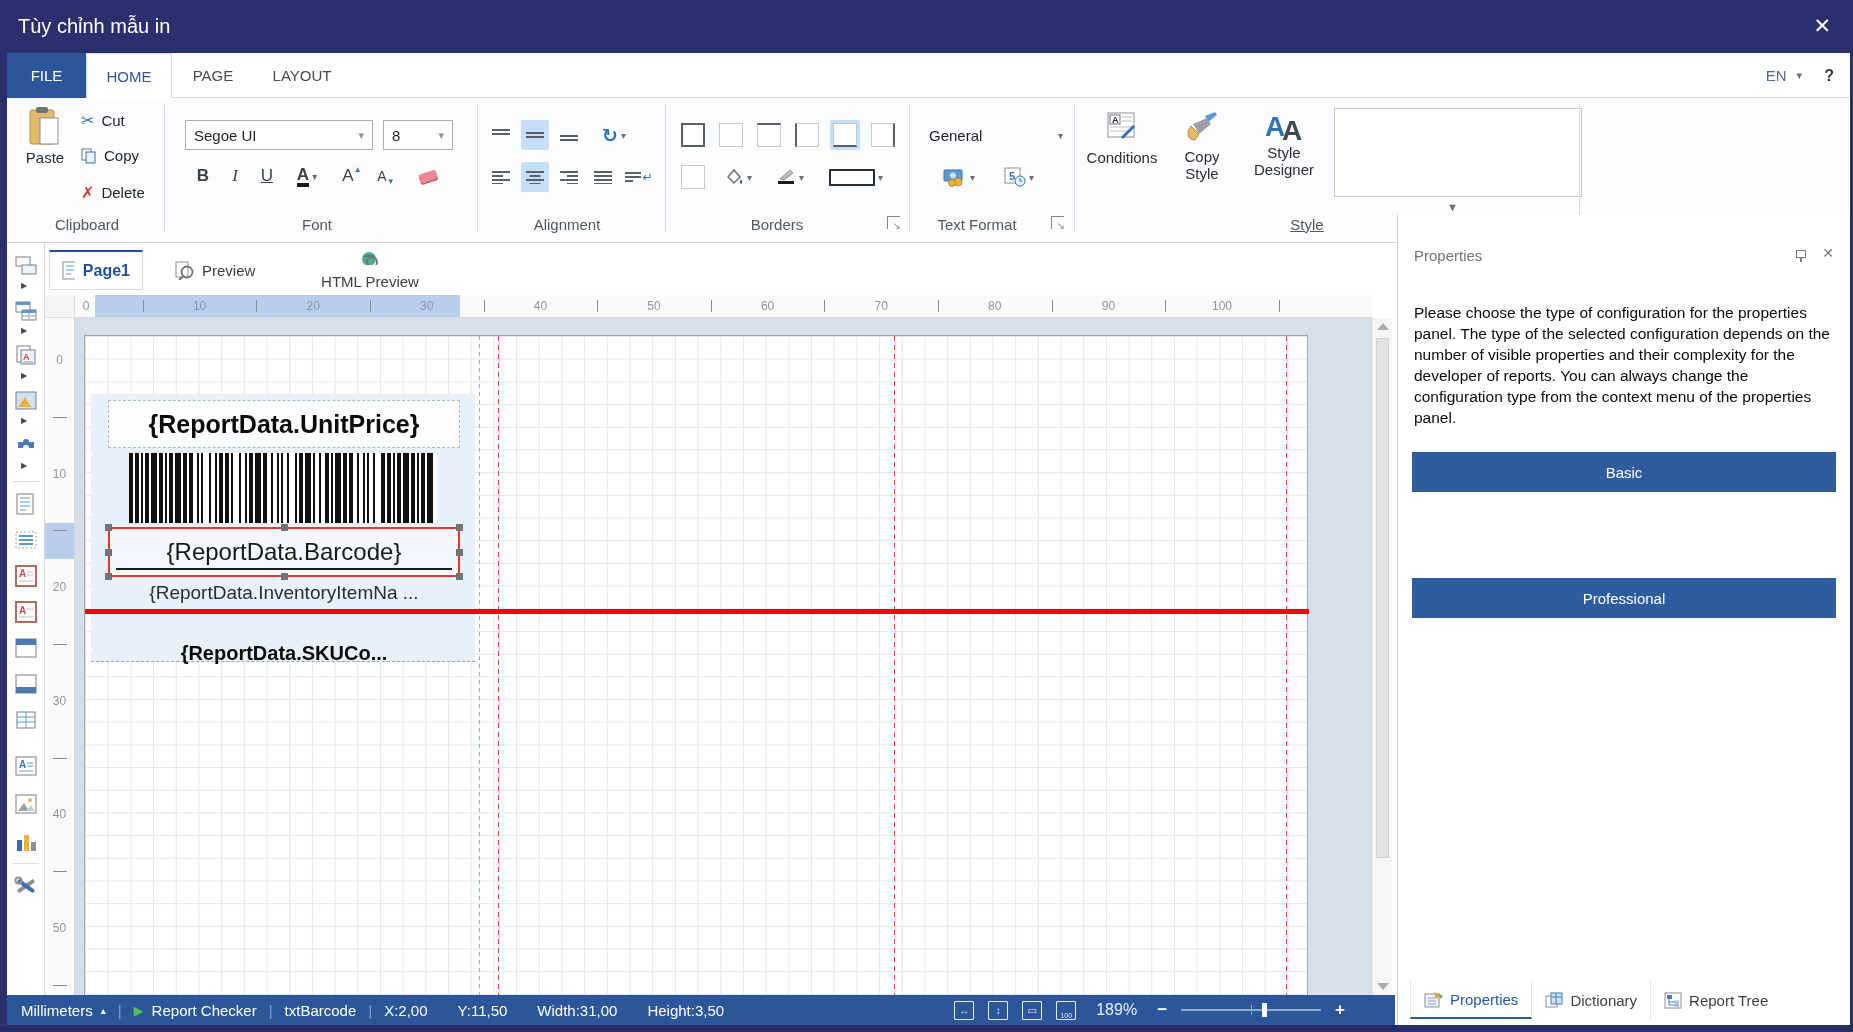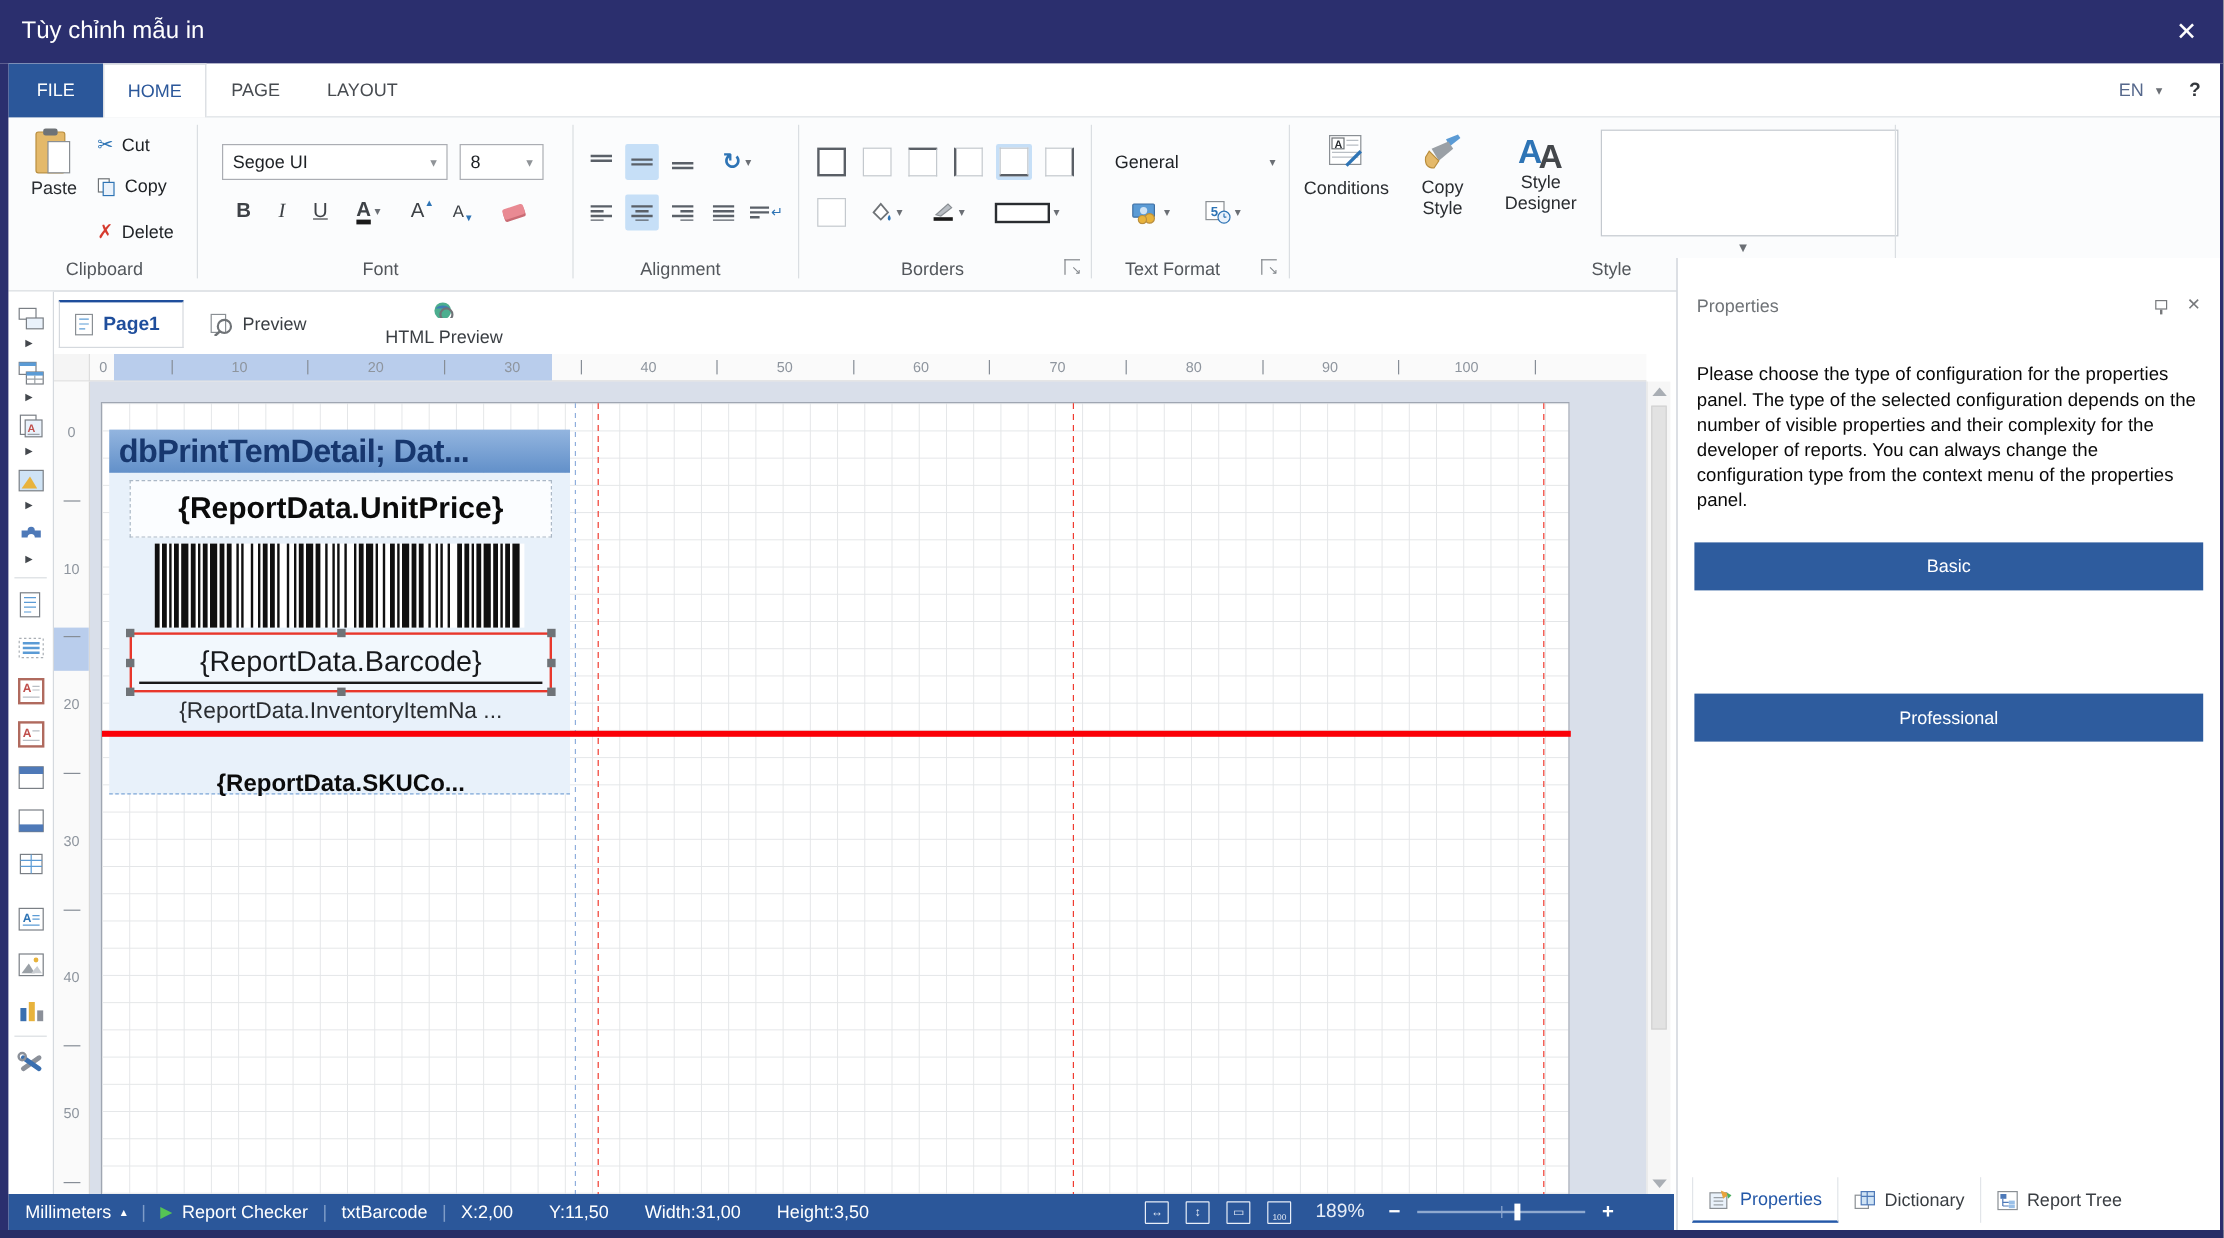--- a/index.html
+++ b/index.html
@@ -395,21 +395,21 @@
     </div>
     <div class="bigbtn" style="left:1237px;top:12px;width:80px;">
       <svg width="40" height="34" viewBox="0 0 40 34">
         <text x="1" y="26" font-size="28" font-weight="bold" fill="#2E74B5">A</text>
         <text x="18" y="30" font-size="28" font-weight="bold" fill="#44474B">A</text>
         </svg>
       <span style="margin-top:0;line-height:1.15;">Style Designer</span>
     </div>
     <div class="gallery"></div>
     <div class="gallery-dd"><span>▼</span></div>
-    <div class="glabel" style="left:1266px;width:140px;">Style</div>
+    <div class="glabel" style="left:1230px;width:140px;text-decoration:underline;">Style</div>
     <div class="launcher" style="left:1548px;">
         <i>↘</i>
       </div>
     <div class="gsep" style="left:1572px;"></div>
   </div>
 
   <div class="abs leftbar">
     <div class="lb" style="top:10px;">
       <svg width="24" height="24">
           <rect x="2" y="3" width="14" height="9" fill="#fff" stroke="#7A7F85"></rect>
@@ -545,21 +545,21 @@
     <div class="lb" style="top:630px;">
       <svg width="24" height="24">
           <rect x="2" y="10" width="20" height="4" rx="2" transform="rotate(-35 12 12)" fill="#8B9099"></rect>
           <rect x="2" y="10" width="20" height="4" rx="2" transform="rotate(35 12 12)" fill="#3A6FB0"></rect>
           <circle cx="4.5" cy="6.5" r="3" fill="none" stroke="#8B9099" stroke-width="2"></circle>
         </svg>
       </div>
   </div>
 
   <div class="abs doctabs">
-    <div class="dtab active" style="left:4px;width:104px;">
+    <div class="dtab active" style="left:4px;width:94px;">
       <svg width="16" height="19">
           <rect x="1" y="1" width="14" height="17" fill="#fff" stroke="#8A8F94"></rect>
           <g stroke="#5B9BD5">
             <line x1="4" y1="5" x2="12" y2="5"></line>
             <line x1="4" y1="9" x2="12" y2="9"></line>
             <line x1="4" y1="13" x2="9" y2="13"></line>
           </g>
         </svg>
       <span>Page1</span>
     </div>
@@ -629,23 +629,20 @@
   </div>
 
   <div class="abs workspace">
     <div class="page">
       <div class="guide-blue" style="left:394px;"></div>
       <div class="guide-red" style="left:413px;"></div>
       <div class="guide-red" style="left:809px;"></div>
       <div class="guide-red" style="left:1201px;"></div>
 
       <div class="band-area"></div>
-      <div class="band-bar">
-        <span>dbPrintTemDetail; Dat...</span>
-      </div>
 
       <div class="elem dashed el-unitprice">
         <span>{ReportData.UnitPrice}</span>
       </div>
 
       <div class="elem el-barcode">
         <div id="barcode">
             <i style="left: 0px; width: 4px;"></i>
             <i style="left: 6px; width: 4px;"></i>
             <i style="left: 12px; width: 2px;"></i>

